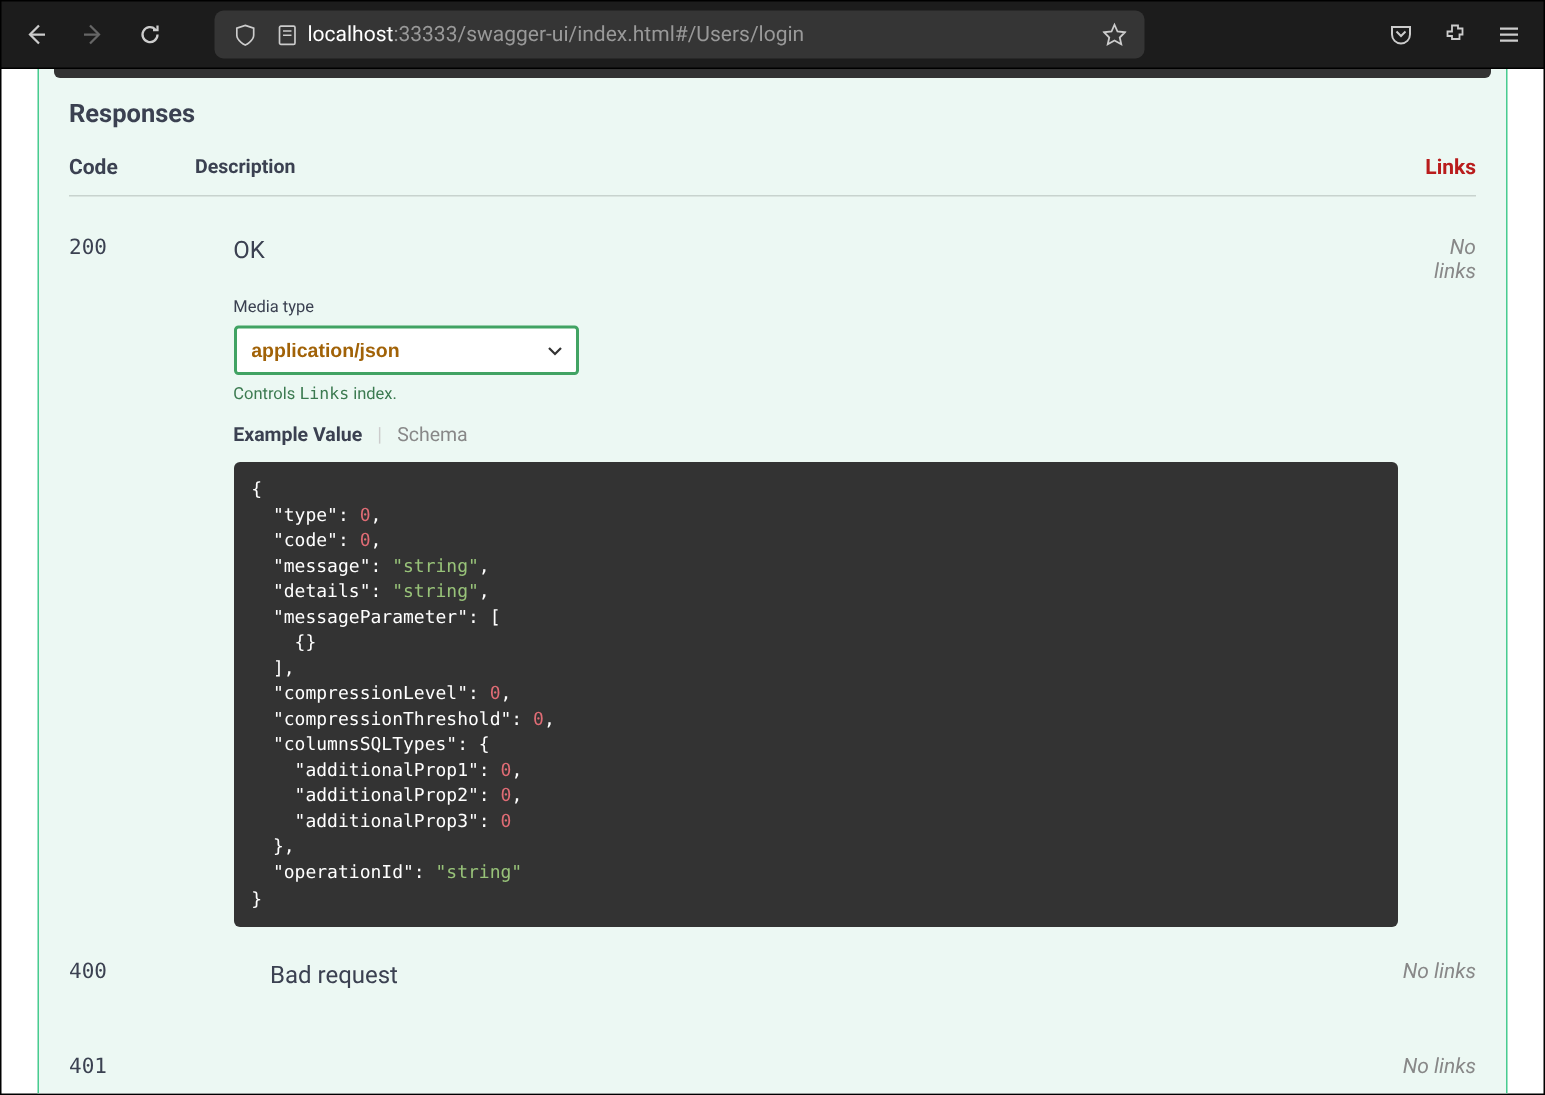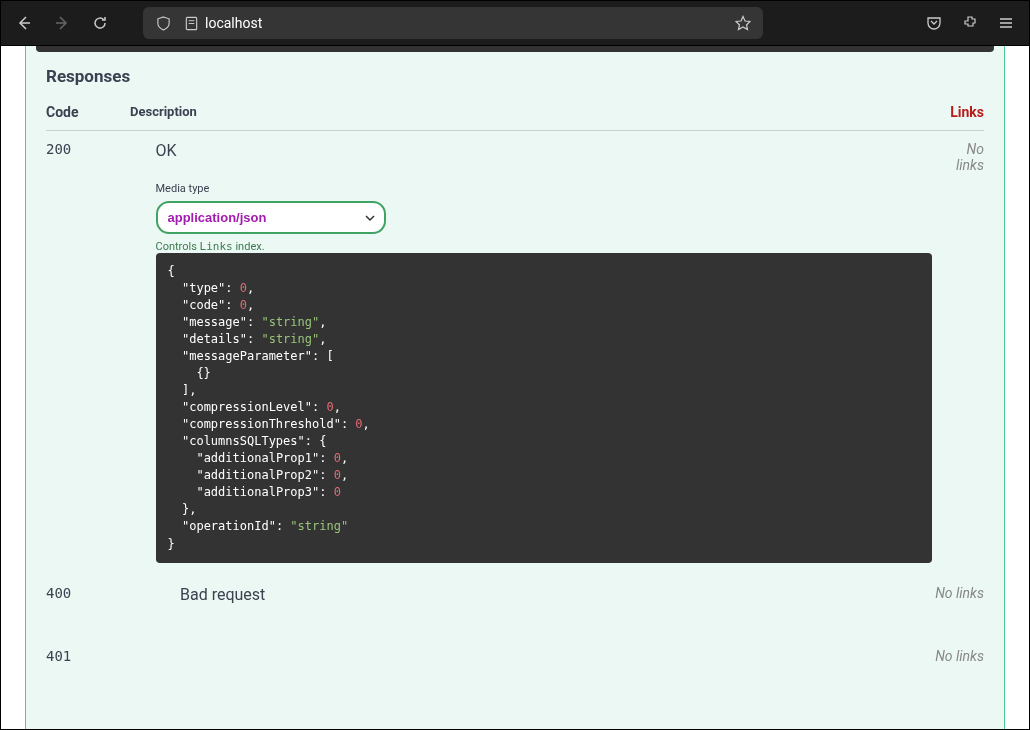--- a/index.html
+++ b/index.html
@@ -16,34 +16,34 @@
   .chrome-right { display: flex; gap: 6px; margin-left: auto; }
   
   .page { background: #fff; height: calc(730px - 46px); overflow: hidden; position: relative; border: 1px solid #000; border-top: none; }
   .swagger-panel { position: absolute; left: 24px; right: 24px; top: 0; bottom: 0; border-left: 1px solid #49cc90; border-right: 1px solid #49cc90; background: #ecf8f3; padding: 0 20px; }
   
   .dark-strip { background: #333; height: 6px; margin: 0 -10px 14px; border-radius: 0 0 4px 4px; }
   
   .responses-title { font-size: 17px; font-weight: 700; color: #3b4151; margin-bottom: 18px; }
   
   .resp-table { width: 100%; }
-  .resp-header-row { display: flex; border-bottom: 1px solid rgba(0,0,0,0.15); padding-bottom: 10px; margin-bottom: 4px; }
+  .resp-header-row { display: flex; border-bottom: 1px solid rgba(0,0,0,0.15); padding-bottom: 10px; margin-bottom: 20px; }
   .col-code { width: 84px; font-size: 14px; font-weight: 700; color: #3b4151; }
   .col-desc { flex: 1; font-size: 13px; font-weight: 700; color: #3b4151; }
   .col-links { width: 60px; text-align: right; font-size: 14px; font-weight: 700; color: #b91c1c; }
   
   .resp-row { display: flex; padding: 6px 0 16px; gap: 10px; }
   .code-cell { width: 84px; font-size: 14px; color: #3b4151; font-family: monospace; }
   .desc-cell { flex: 1; padding-left: 40px; }
   .links-cell { width: 60px; text-align: right; font-size: 14px; color: #888; font-style: italic; }
   .desc-text { font-size: 16px; color: #3b4151; margin-bottom: 22px; }
   
   .media-label { font-size: 11px; color: #3b4151; margin-bottom: 6px; }
   .media-select-wrap { position: relative; display: inline-block; }
-  .media-select { border: 2px solid #41a363; background: #fff; padding: 7px 36px 7px 10px; font-size: 13px; font-weight: 700; color: #a21caf; border-radius: 13px; width: 230px; appearance: none; }
+  .media-select { border: 2px solid #41a363; background: #fff; padding: 7px 36px 7px 10px; font-size: 13px; font-weight: 700; color: #a16207; border-radius: 3px; width: 230px; appearance: none; }
   .media-chevron { position: absolute; right: 10px; top: 50%; transform: translateY(-50%); pointer-events: none; color: #333; }
   .accept-note { font-size: 11px; color: #3b7a50; margin-top: 6px; }
   .accept-note .mono { font-family: monospace; }
   
   .tabs { margin-top: 14px; margin-bottom: 10px; display: flex; align-items: center; gap: 10px; font-size: 13px; }
   .tab-active { font-weight: 700; color: #3b4151; }
   .tab-sep { color: #ccc; }
   .tab-inactive { color: #888; }
   
   .code-block { background: #333; border-radius: 4px; padding: 10px 12px; font-family: "DejaVu Sans Mono", Menlo, Consolas, monospace; font-size: 12px; line-height: 1.42; color: #fff; width: 776px; }
@@ -84,20 +84,21 @@
     </div>
     <div class="addr-icon">
       <svg width="15" height="15" viewBox="0 0 16 16">
           <rect x="2.5" y="1.5" width="11" height="13" rx="1" stroke="#ccc" stroke-width="1.2" fill="none"></rect>
           <line x1="5" y1="5" x2="11" y2="5" stroke="#ccc" stroke-width="1"></line>
           <line x1="5" y1="8" x2="11" y2="8" stroke="#ccc" stroke-width="1"></line>
         </svg>
     </div>
     <div class="url-text">
       <span>localhost</span>
+        <span class="dim">:33333/swagger-ui/index.html#/Users/login</span>
     </div>
     <div class="addr-right">
       <div class="addr-icon">
         <svg width="16" height="16" viewBox="0 0 16 16">
             <path d="M8 1.5 L10 6 L15 6.5 L11.5 10 L12.5 14.5 L8 12 L3.5 14.5 L4.5 10 L1 6.5 L6 6 Z" stroke="#ccc" stroke-width="1.2" fill="none"></path>
           </svg>
       </div>
     </div>
   </div>
   <div class="chrome-right">
@@ -148,20 +149,25 @@
             <span class="media-chevron">
               <svg width="12" height="12" viewBox="0 0 12 12">
                   <path d="M2 4 L6 8 L10 4" stroke="#333" stroke-width="1.5" fill="none"></path>
                 </svg>
             </span>
           </div>
           <div class="accept-note">
             <span>Controls </span><span class="mono">Links</span><span> index.</span>
           </div>
           
+          <div class="tabs">
+            <span class="tab-active">Example Value</span>
+            <span class="tab-sep">|</span>
+            <span class="tab-inactive">Schema</span>
+          </div>
           
           <pre class="code-block" id="example-json"><span class="tok-plain">{</span>
   <span class="tok-key">"type"</span><span class="tok-plain">: </span><span class="tok-num">0</span><span class="tok-plain">,</span>
   <span class="tok-key">"code"</span><span class="tok-plain">: </span><span class="tok-num">0</span><span class="tok-plain">,</span>
   <span class="tok-key">"message"</span><span class="tok-plain">: </span><span class="tok-str">"string"</span><span class="tok-plain">,</span>
   <span class="tok-key">"details"</span><span class="tok-plain">: </span><span class="tok-str">"string"</span><span class="tok-plain">,</span>
   <span class="tok-key">"messageParameter"</span><span class="tok-plain">: </span>[
     {}
   ]<span class="tok-plain">,</span>
   <span class="tok-key">"compressionLevel"</span><span class="tok-plain">: </span><span class="tok-num">0</span><span class="tok-plain">,</span>

